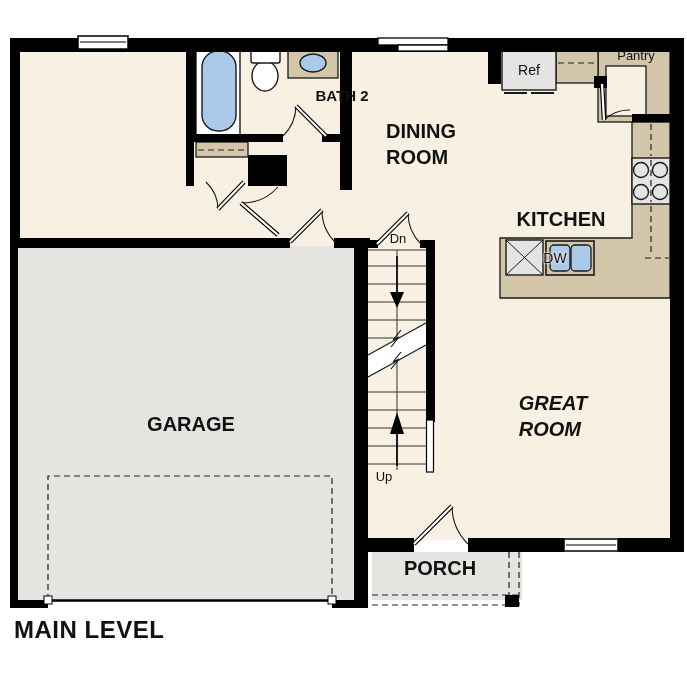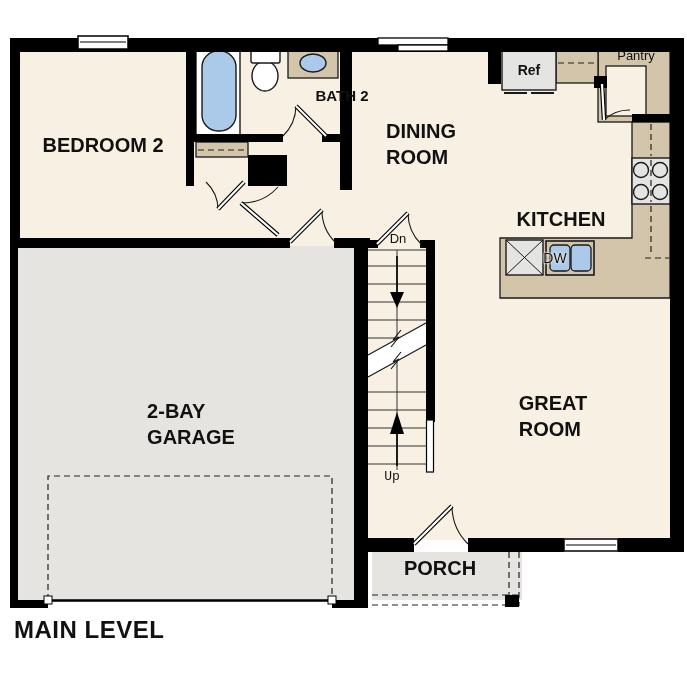--- a/index.html
+++ b/index.html
@@ -211,65 +211,61 @@
           <path d="M278,235 L241,203"></path>
         <path d="M290,242 L322,210"></path>
           <path d="M326,136 L296,106"></path>
         <path d="M377,244 L408,213"></path>
           <path d="M414,544 L452,506"></path>
         <path d="M602,84 L604,120"></path>
       </g>
     </g>
   </svg>
 
-  <div class="label room" style="left:103px;top:145px;">
-    <span>BEDROOM 2</span>
-  </div>
 
   <div class="label bath-label" style="left:294px;top:96px;margin-left:48px;">
     <span>BATH 2</span>
   </div>
 
   <div class="label room" style="left:421px;top:144px;">
     <span class="ln">DINING</span>
     <span class="ln">ROOM</span>
   </div>
 
   <div class="label room" style="left:561px;top:195px;margin-top:24px;">
     <span>KITCHEN</span>
   </div>
 
-  <div class="label room" style="left:553px;top:416px;">
+  <div class="label room" style="left:553px;top:416px;font-style:italic;">
     <span class="ln">GREAT</span>
     <span class="ln">ROOM</span>
   </div>
 
   <div class="label room" style="left:191px;top:424px;">
-    <span class="ln">2-BAY</span>
     <span class="ln">GARAGE</span>
   </div>
 
   <div class="label porch-label" style="left:440px;top:568px;">
     <span>PORCH</span>
   </div>
 
-  <div class="label small-label" style="left:529px;top:70px;font-size:14px;font-weight:bold;">
+  <div class="label small-label" style="left:529px;top:70px;font-size:14px;">
     <span>Ref</span>
   </div>
 
   <div class="label small-label" style="left:636px;top:56px;">
     <span>Pantry</span>
   </div>
 
   <div class="label small-label dw-label" style="left:555px;top:258px;">
     <span>DW</span>
   </div>
 
   <div class="label small-label" style="left:398px;top:239px;">
     <span>Dn</span>
   </div>
 
-  <div class="label small-label" style="left:392px;top:477px;font-family:Liberation Mono, monospace;">
+  <div class="label small-label" style="left:384px;top:477px;">
     <span>Up</span>
   </div>
 
   <div class="title">MAIN LEVEL</div>
 </div>
 
 </body></html>

